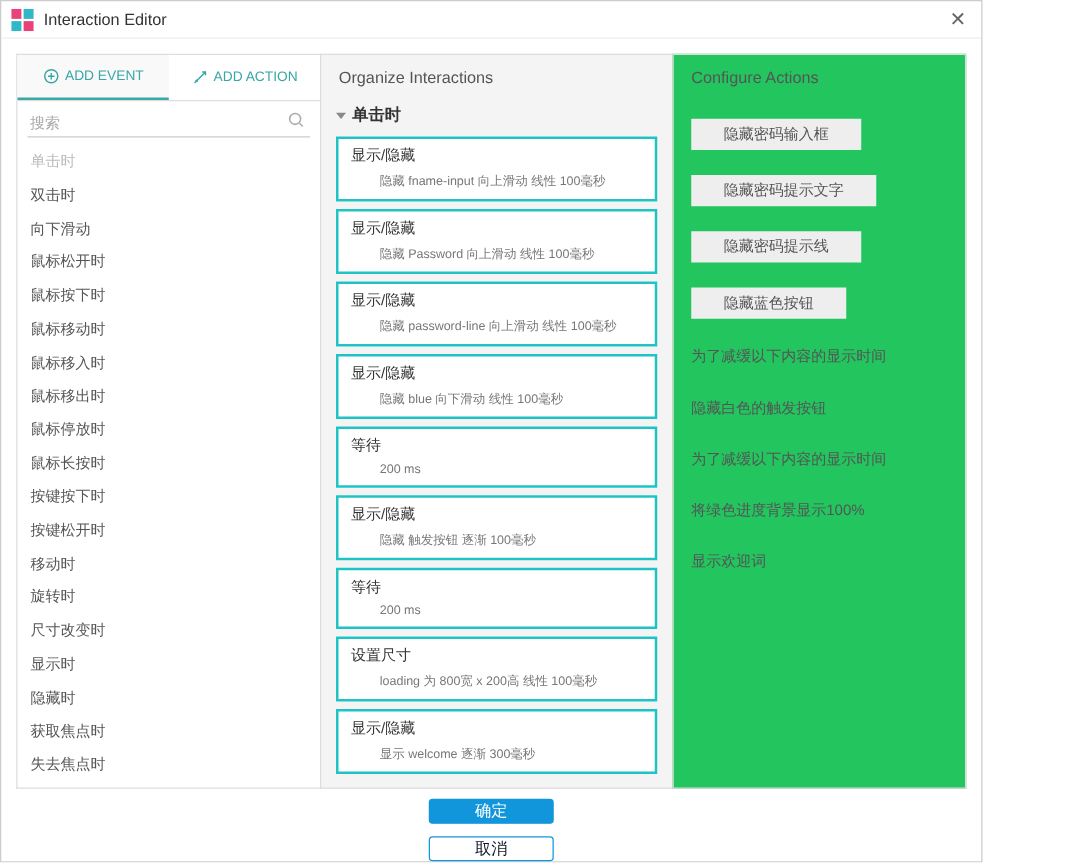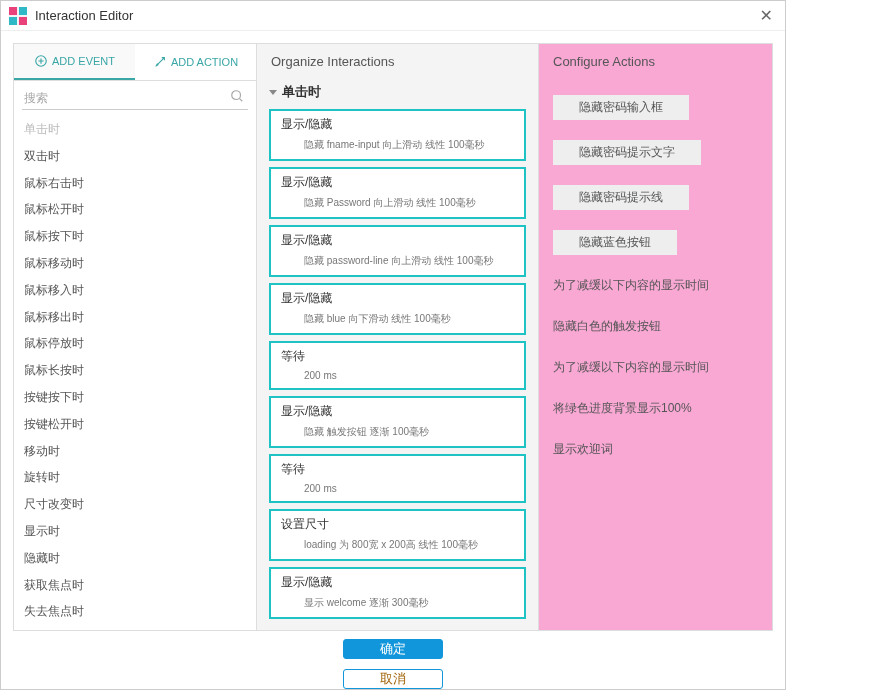--- a/index.html
+++ b/index.html
@@ -7,21 +7,21 @@
   .window { width: 786px; height: 690px; border: 1px solid #ccc; display: flex; flex-direction: column; }
   .titlebar { height: 30px; display: flex; align-items: center; padding: 0 8px; border-bottom: 1px solid #eee; }
   .logo { width: 18px; height: 18px; margin-right: 8px; display: flex; align-items: center; justify-content: center; }
   .logo svg { width: 18px; height: 18px; }
   .title-text { font-size: 13px; color: #333; }
   .close-x { margin-left: auto; font-size: 16px; color: #666; cursor: pointer; padding: 0 4px; font-weight: 300; }
   .content { flex: 1; display: flex; padding: 12px; gap: 0; overflow: hidden; }
   .panel { border: 1px solid #ddd; }
   .left-panel { width: 243px; border-right: none; display: flex; flex-direction: column; background: #fff; }
   .middle-panel { flex: 1; border-right: none; background: #f4f4f4; display: flex; flex-direction: column; }
-  .right-panel { width: 235px; background: #f9a8d4; display: flex; flex-direction: column; }
+  .right-panel { width: 235px; background: #22c55e; display: flex; flex-direction: column; }
   .tabs { display: flex; border-bottom: 1px solid #ddd; }
   .tab { flex: 1; padding: 10px 4px; text-align: center; font-size: 11px; color: #3aa6a6; cursor: pointer; display: flex; align-items: center; justify-content: center; gap: 4px; }
   .tab.active { border-bottom: 2px solid #3aa6a6; background: #f9f9f9; }
   .tab-icon { width: 14px; height: 14px; }
   .search-box { position: relative; padding: 6px 8px; }
   .search-box input { width: 100%; border: none; border-bottom: 1px solid #ccc; padding: 4px 20px 4px 2px; font-size: 12px; outline: none; color: #333; }
   .search-box input::placeholder { color: #aaa; }
   .search-icon { position: absolute; right: 12px; top: 8px; color: #aaa; }
   .event-list { flex: 1; overflow-y: auto; }
   .event-item { padding: 5px 10px; color: #555; cursor: pointer; font-size: 12px; line-height: 1.4; }
@@ -32,21 +32,21 @@
   .triangle { width: 0; height: 0; border-left: 4px solid transparent; border-right: 4px solid transparent; border-top: 5px solid #888; }
   .action-card { border: 2px solid #1fc3c3; background: #fff; margin-bottom: 6px; padding: 5px 10px 7px 10px; position: relative; }
   .action-title { color: #333; font-size: 12px; margin-bottom: 5px; }
   .action-detail { color: #777; font-size: 10px; padding-left: 23px; }
   .cfg-body { flex: 1; padding: 6px 14px; }
   .cfg-item { padding: 12px 0; color: #555; font-size: 12px; }
   .cfg-item.shaded { background: #eee; display: inline-block; padding: 4px 26px; margin: 10px 0; }
   .footer { height: 46px; display: flex; align-items: center; justify-content: flex-end; padding: 0 16px; gap: 10px; flex-direction: column; }
   .btn { min-width: 100px; height: 28px; border-radius: 3px; font-size: 13px; cursor: pointer; display: flex; align-items: center; justify-content: center; }
   .btn-primary { background: #1296db; color: #fff; border: 1px solid #1296db; }
-  .btn-secondary { background: #fff; color: #a16207; border: 1px solid #1296db; }
+  .btn-secondary { background: #fff; color: #0f172a; border: 1px solid #1296db; }
 </style>
 </head>
 <body>
 
 <div class="window">
   <div class="titlebar">
     <div class="logo">
       <svg viewBox="0 0 20 20">
           <rect x="0" y="0" width="9" height="9" fill="#e9427a"></rect>
           <rect x="11" y="0" width="9" height="9" fill="#2fb8c5"></rect>
@@ -82,21 +82,21 @@
         <span class="search-icon">
           <svg width="14" height="14" viewBox="0 0 16 16">
               <circle cx="7" cy="7" r="5" fill="none" stroke="#aaa" stroke-width="1.4"></circle>
               <path d="M11 11l3 3" stroke="#aaa" stroke-width="1.4"></path>
             </svg>
         </span>
       </div>
       <div class="event-list" id="event-list">
           <div class="event-item disabled">单击时</div>
           <div class="event-item">双击时</div>
-          <div class="event-item">鼠标右击时</div>
+          <div class="event-item">向下滑动</div>
           <div class="event-item">鼠标松开时</div>
           <div class="event-item">鼠标按下时</div>
           <div class="event-item">鼠标移动时</div>
           <div class="event-item">鼠标移入时</div>
           <div class="event-item">鼠标移出时</div>
           <div class="event-item">鼠标停放时</div>
           <div class="event-item">鼠标长按时</div>
           <div class="event-item">按键按下时</div>
           <div class="event-item">按键松开时</div>
           <div class="event-item">移动时</div>

